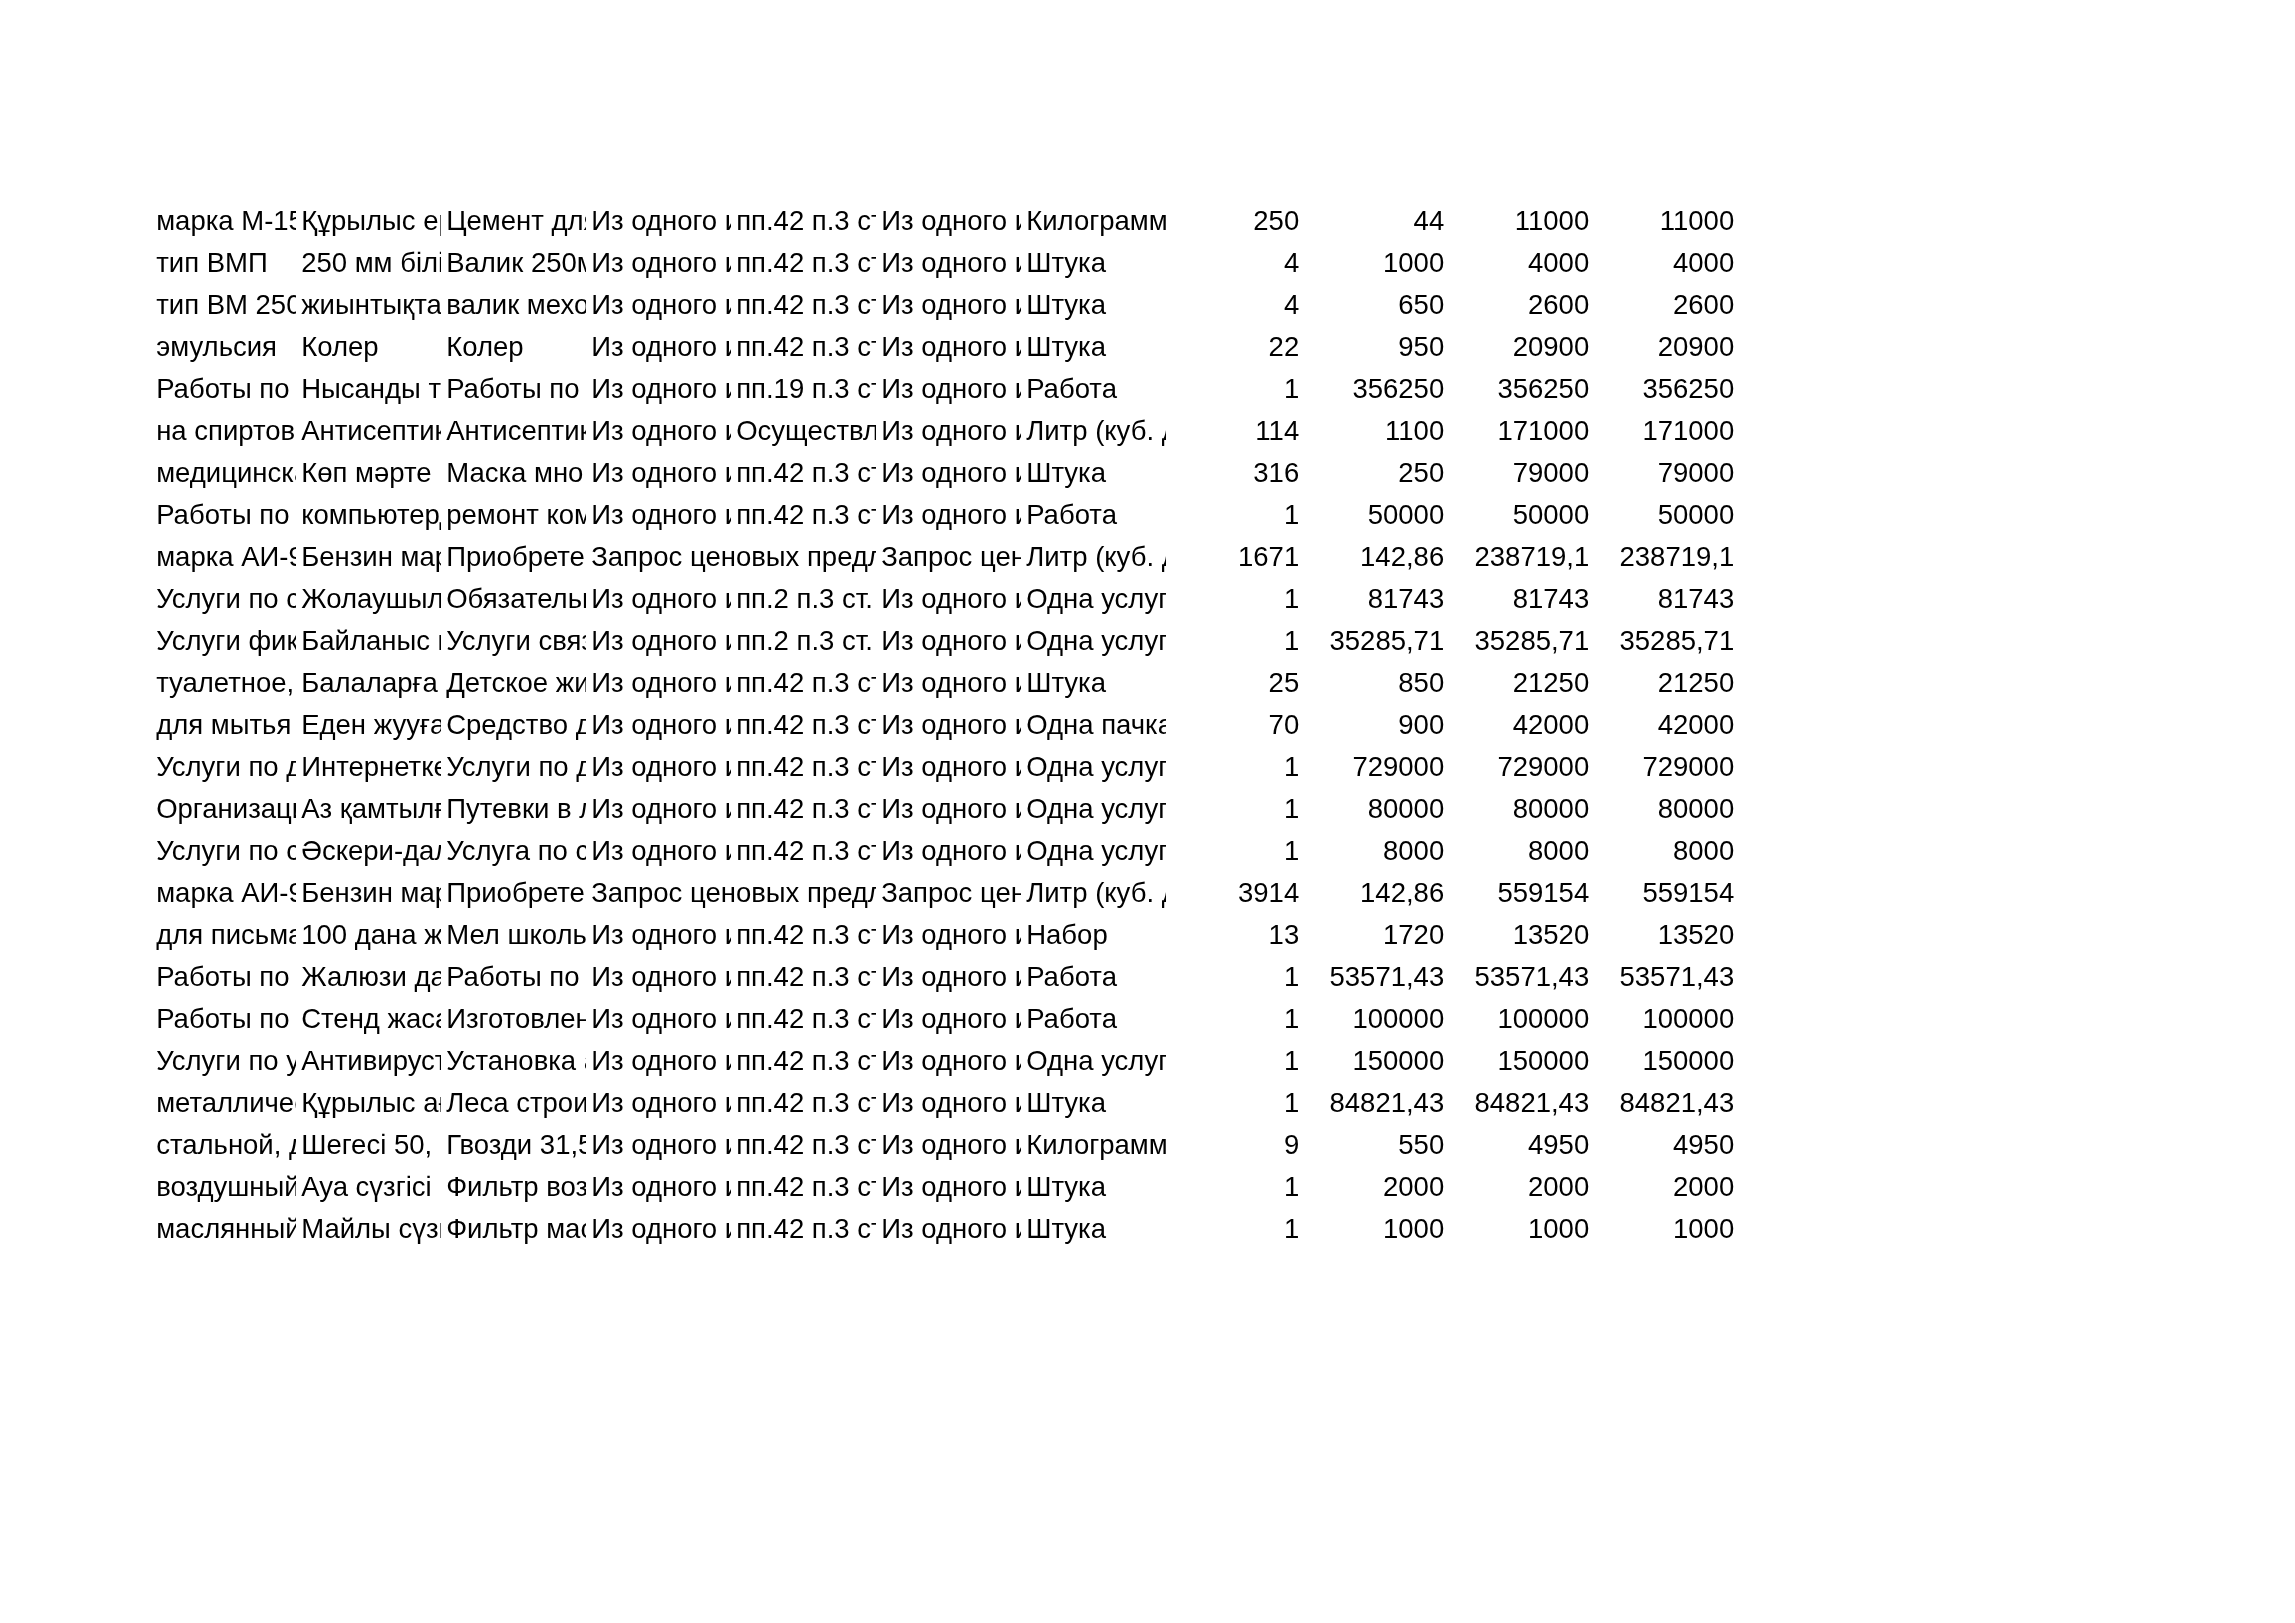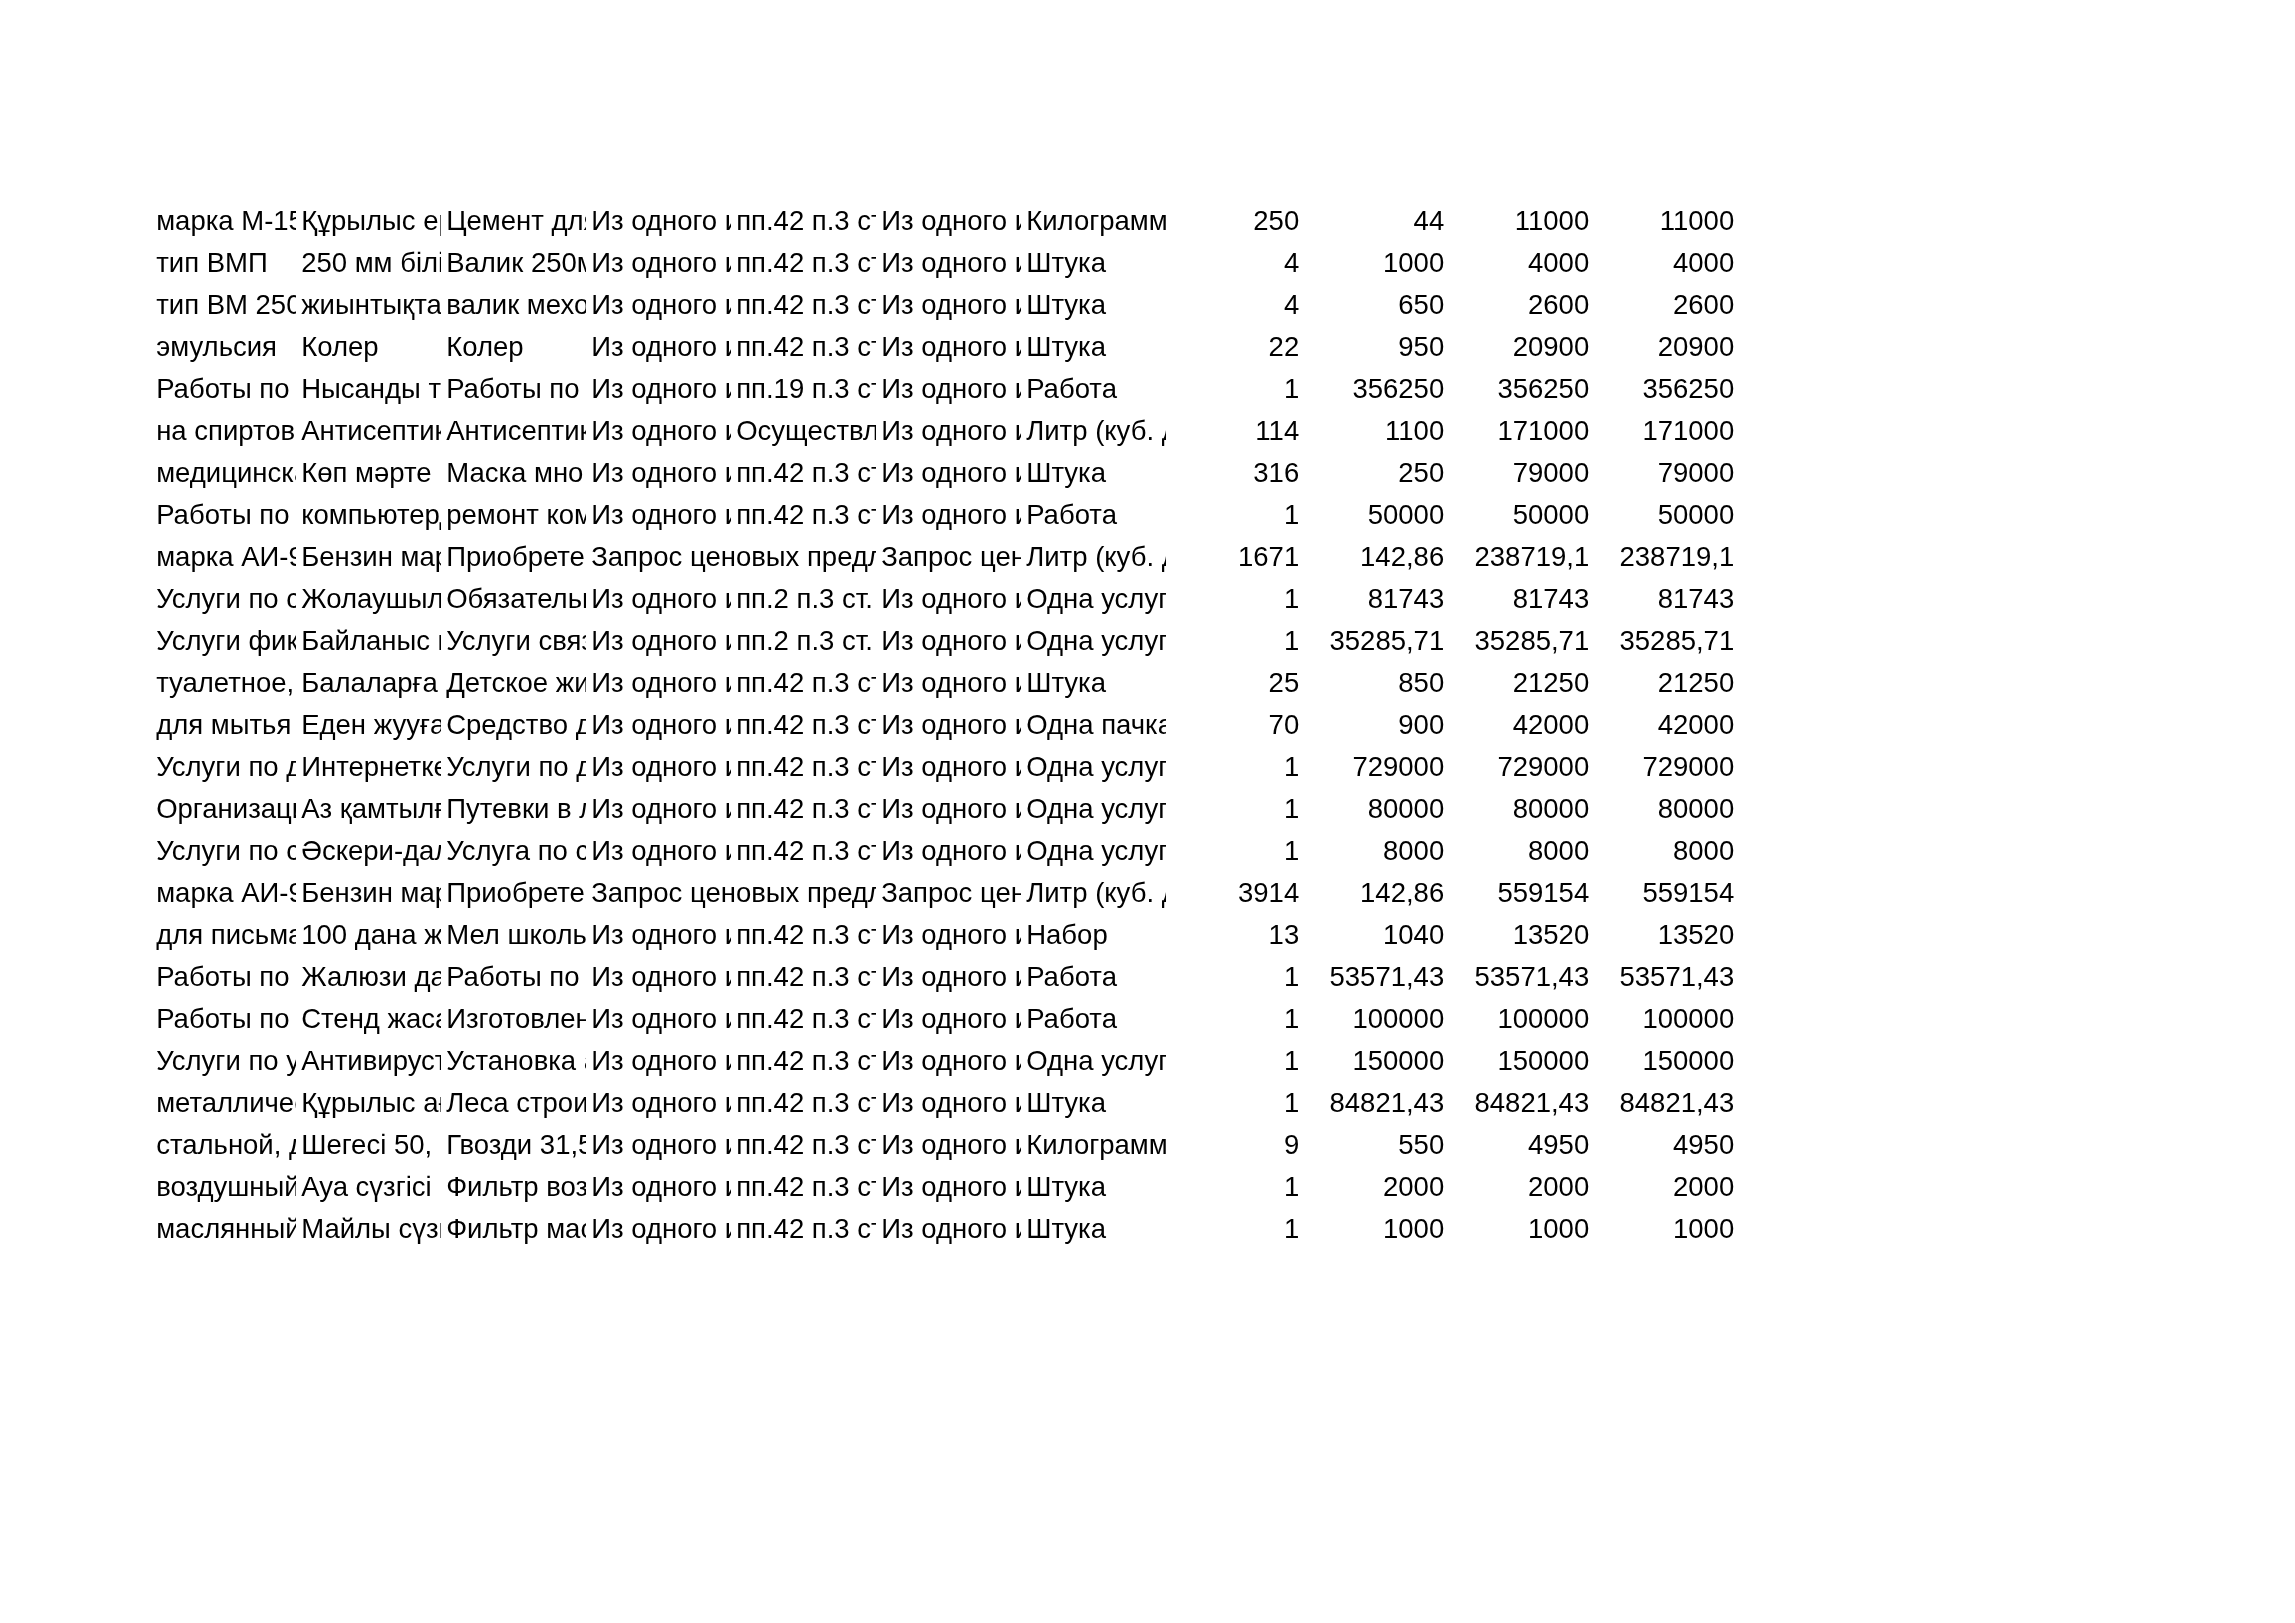--- a/index.html
+++ b/index.html
@@ -268,21 +268,21 @@
     </div>
     <div class="row">
       <div class="cell">для письма</div>
       <div class="cell">100 дана ж</div>
       <div class="cell">Мел школьн</div>
       <div class="cell">Из одного ис</div>
       <div class="cell">пп.42 п.3 ст.</div>
       <div class="cell">Из одного ис</div>
       <div class="cell">Набор</div>
       <div class="cell num">13</div>
-      <div class="cell num">1040</div>
+      <div class="cell num">1720</div>
       <div class="cell num">13520</div>
       <div class="cell num">13520</div>
     </div>
     <div class="row">
       <div class="cell">Работы по</div>
       <div class="cell">Жалюзи да</div>
       <div class="cell">Работы по</div>
       <div class="cell">Из одного ис</div>
       <div class="cell">пп.42 п.3 ст.</div>
       <div class="cell">Из одного ис</div>

